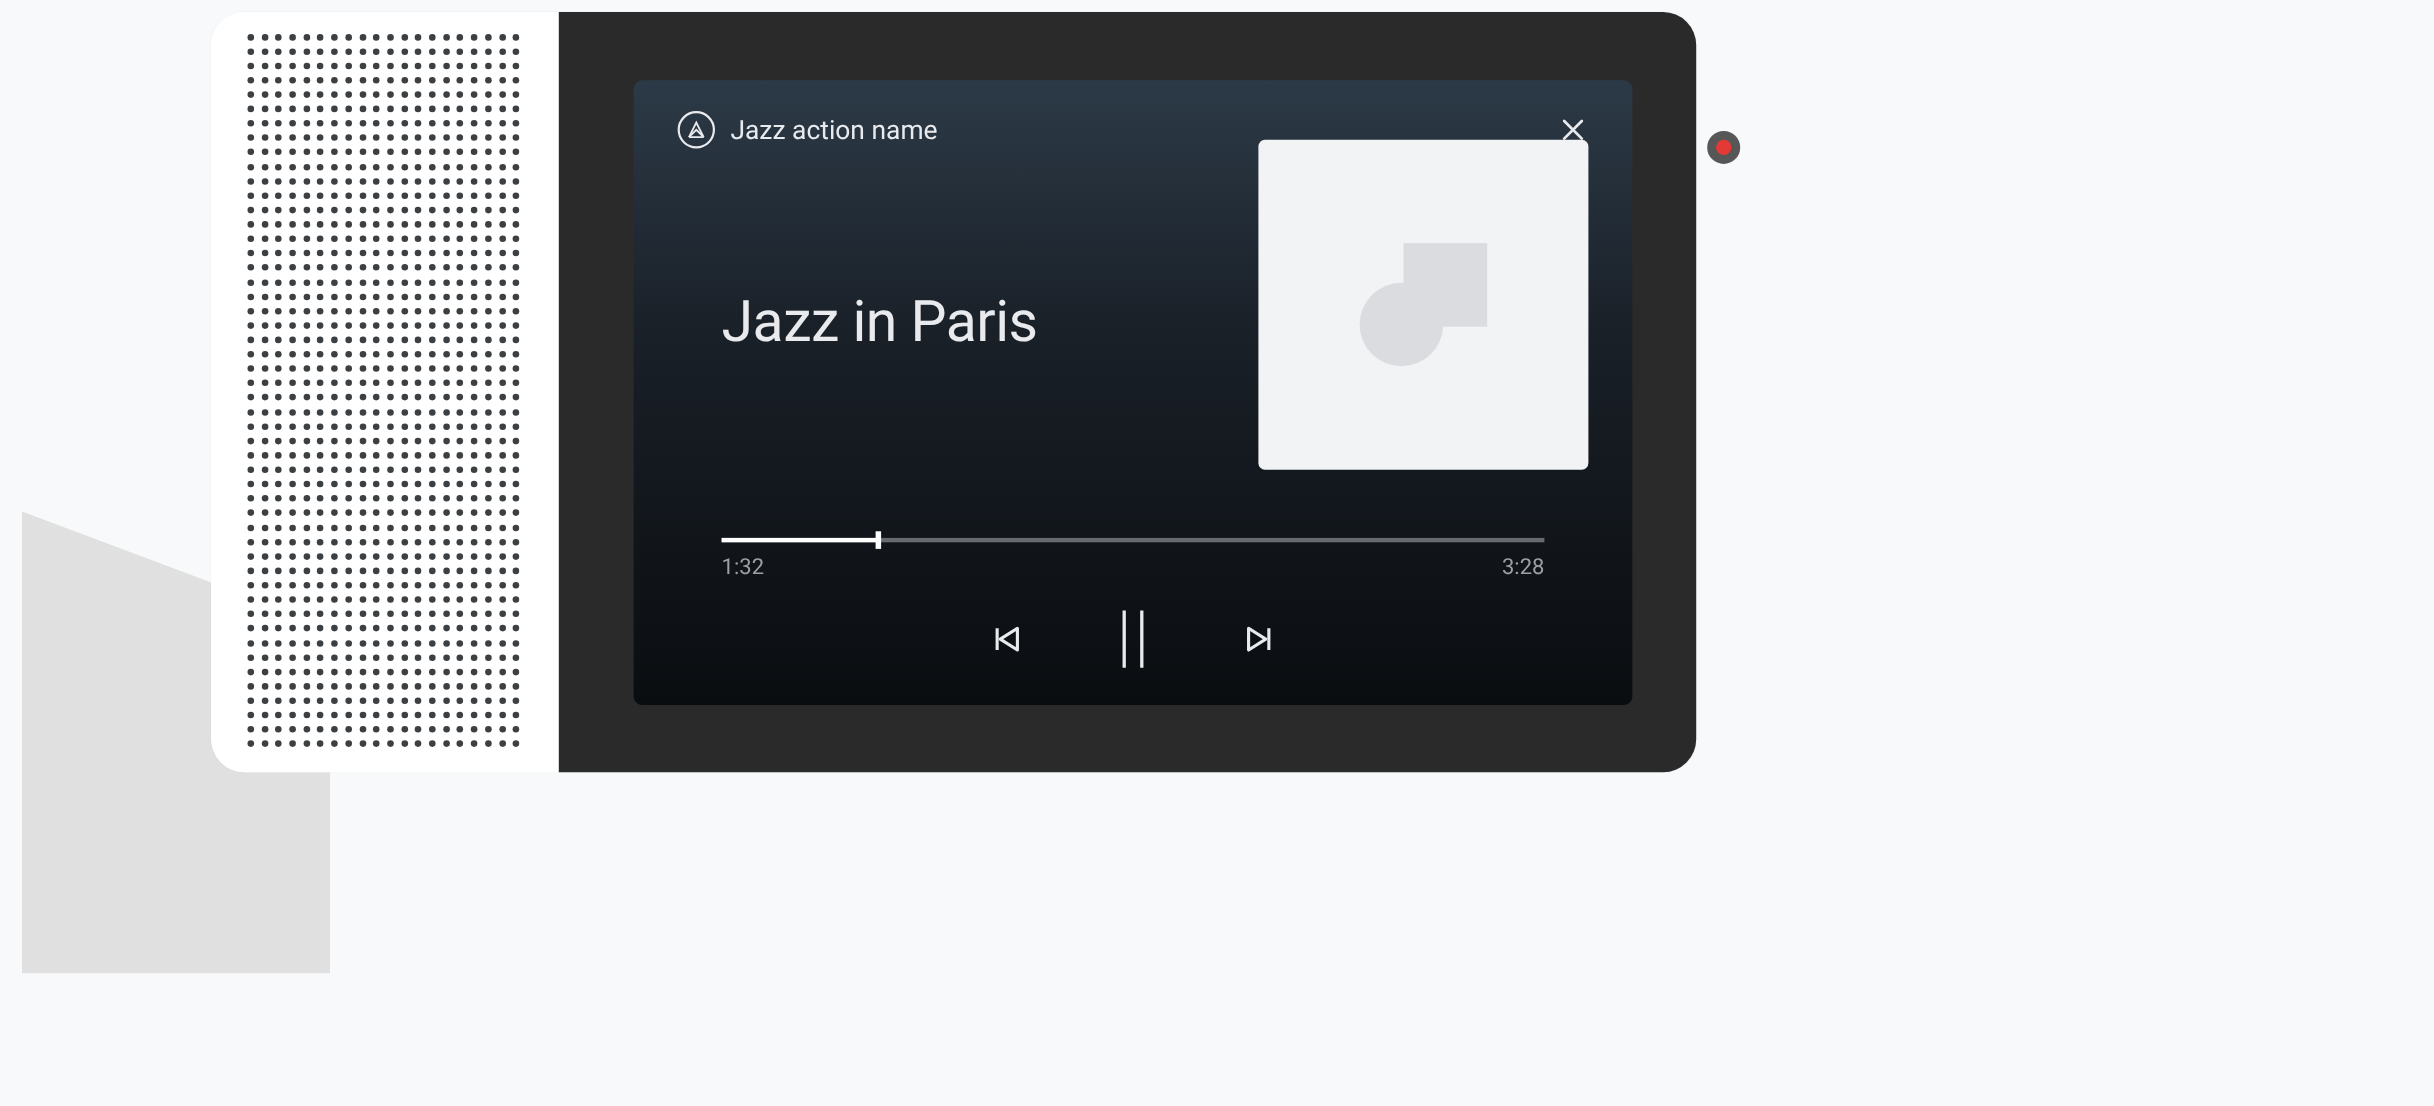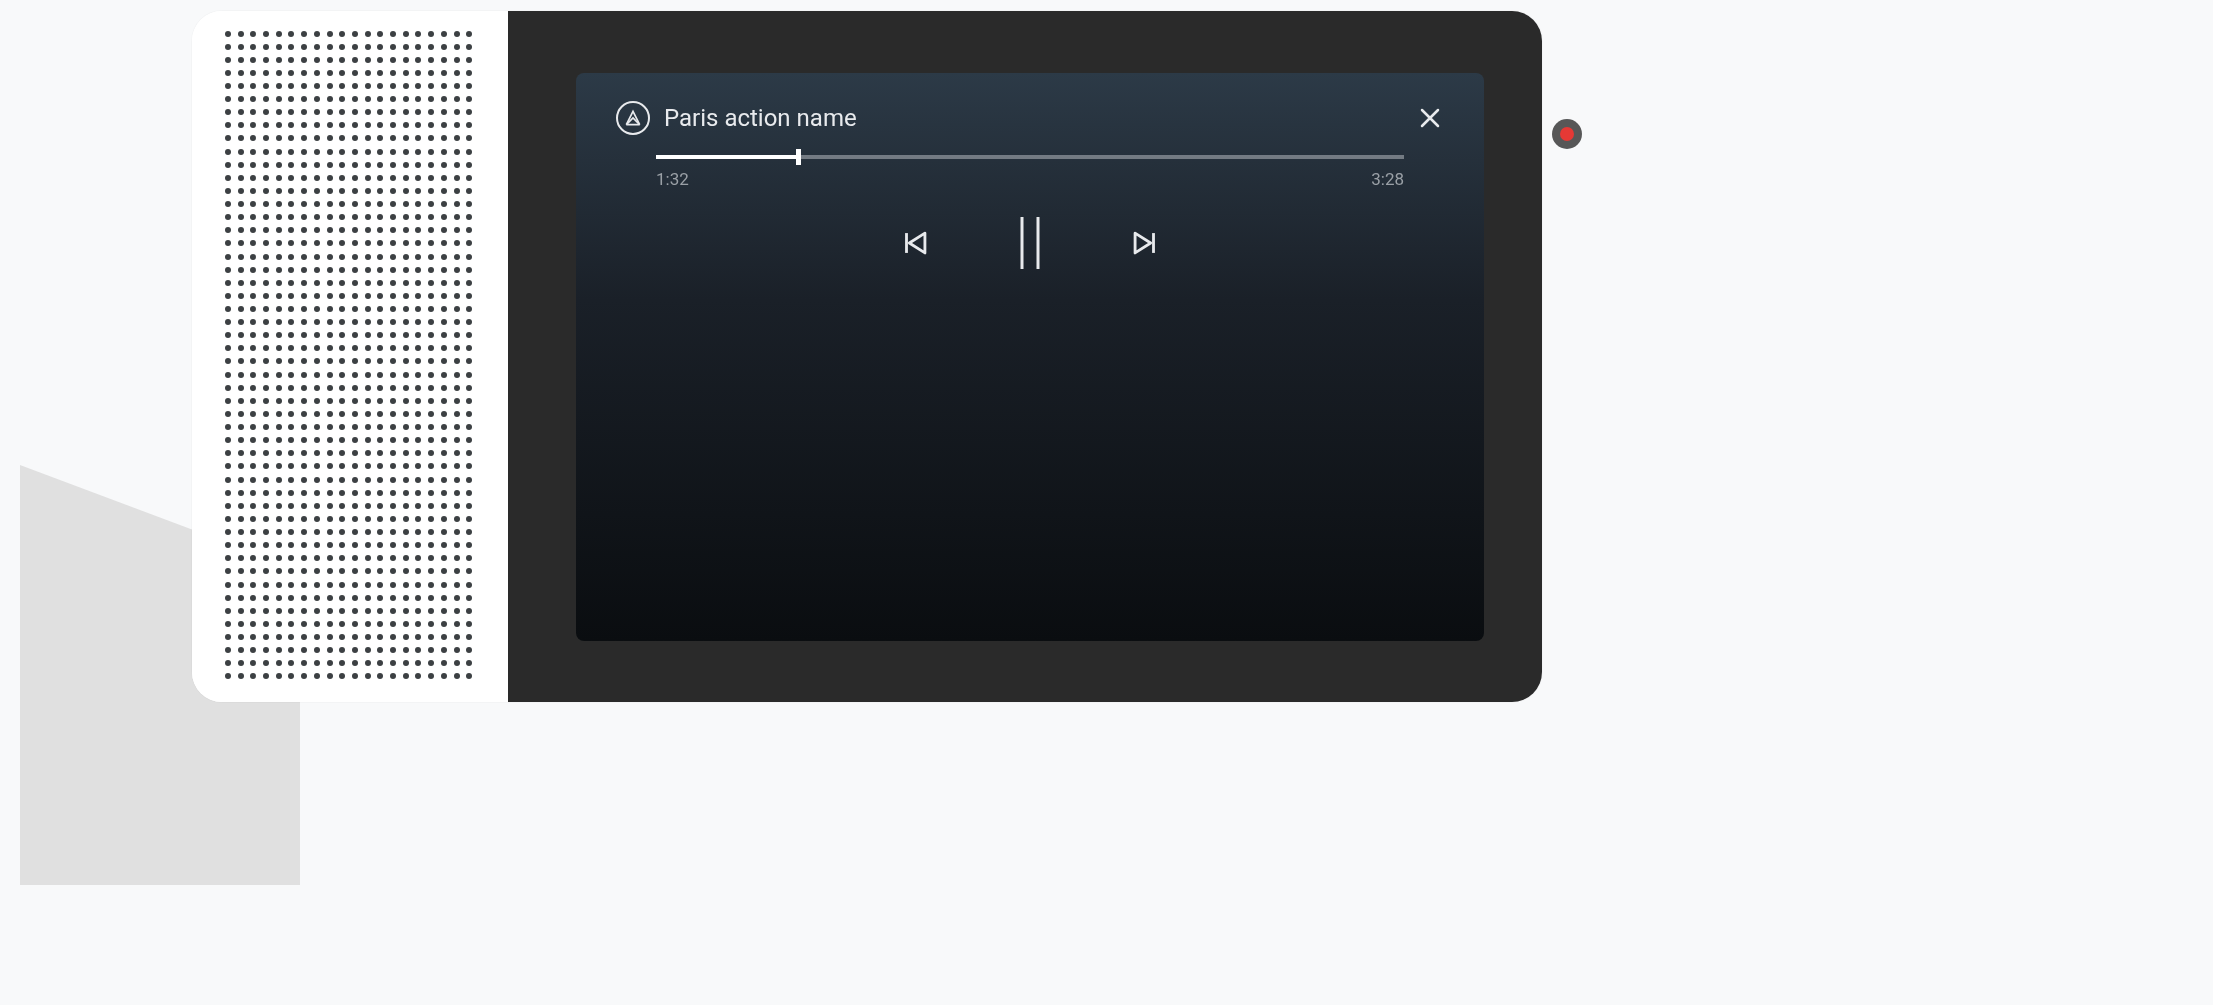--- a/index.html
+++ b/index.html
@@ -189,21 +189,21 @@
       height: 16px;
       background: #fff;
     }
     .time-row {
       display: flex;
       justify-content: space-between;
       margin-top: 10px;
     }
     .time-label {
       color: #9aa0a6;
-      font-size: 17px;
+      font-size: 20px;
     }
     .controls {
       display: flex;
       align-items: center;
       justify-content: center;
       gap: 78px;
       margin-top: 26px;
     }
     .ctrl-btn {
       cursor: pointer;
@@ -1238,29 +1238,38 @@
     <div class="media-card">
 
       <div class="card-header">
         <div class="header-left">
           <div class="app-logo">
             <svg viewBox="0 0 24 24">
               <path d="M4 20 L12 4 L20 20 M4 20 L20 20" stroke="#e8eaed" stroke-width="2" fill="none"></path>
               <path d="M4 20 L12 12 L20 20" stroke="#e8eaed" stroke-width="2" fill="none"></path>
             </svg>
           </div>
-          <div class="action-name">Paris action name</div>
+          <div class="action-name">Jazz action name</div>
         </div>
         <div class="close-btn">
           <svg width="24" height="24" viewBox="0 0 24 24">
             <path d="M4 4 L20 20 M20 4 L4 20" stroke="#e8eaed" stroke-width="2.5" stroke-linecap="round"></path>
           </svg>
         </div>
       </div>
 
+      <div class="content-area">
+        <div class="track-title">Jazz in Paris</div>
+        <div class="album-art">
+          <div class="album-placeholder">
+            <div class="ph-square"></div>
+            <div class="ph-circle"></div>
+          </div>
+        </div>
+      </div>
 
       <div class="progress-section">
         <div class="progress-track">
           <div class="progress-fill" id="pfill" style="width: 19%;"></div>
           <div class="progress-thumb" id="pthumb" style="left: calc(19% - 2px);"></div>
         </div>
         <div class="time-row">
           <span class="time-label">1:32</span>
           <span class="time-label">3:28</span>
         </div>

